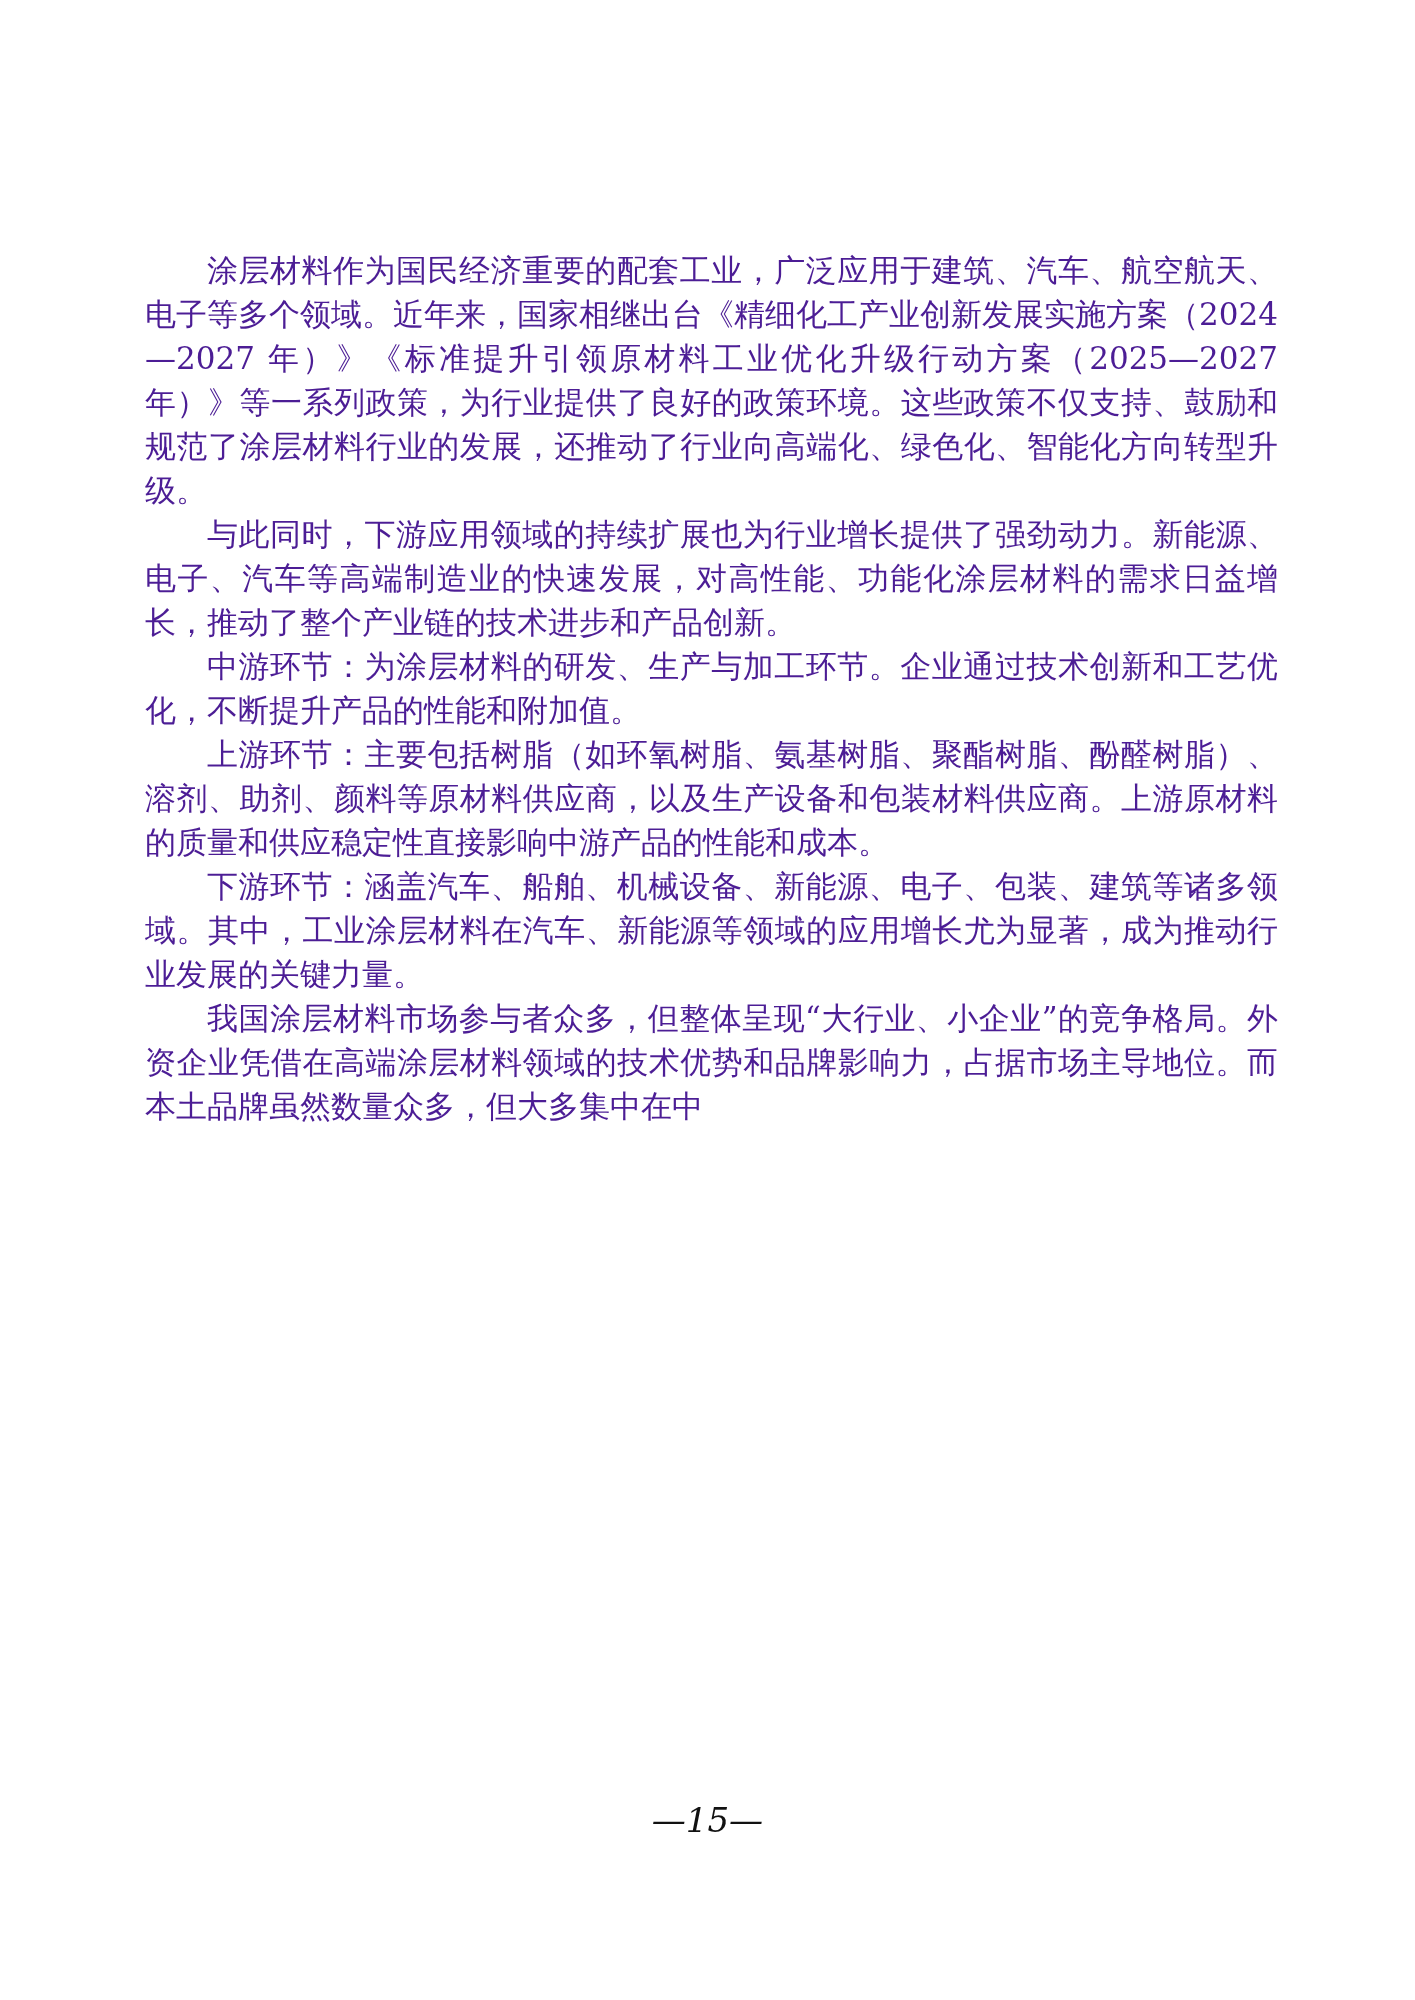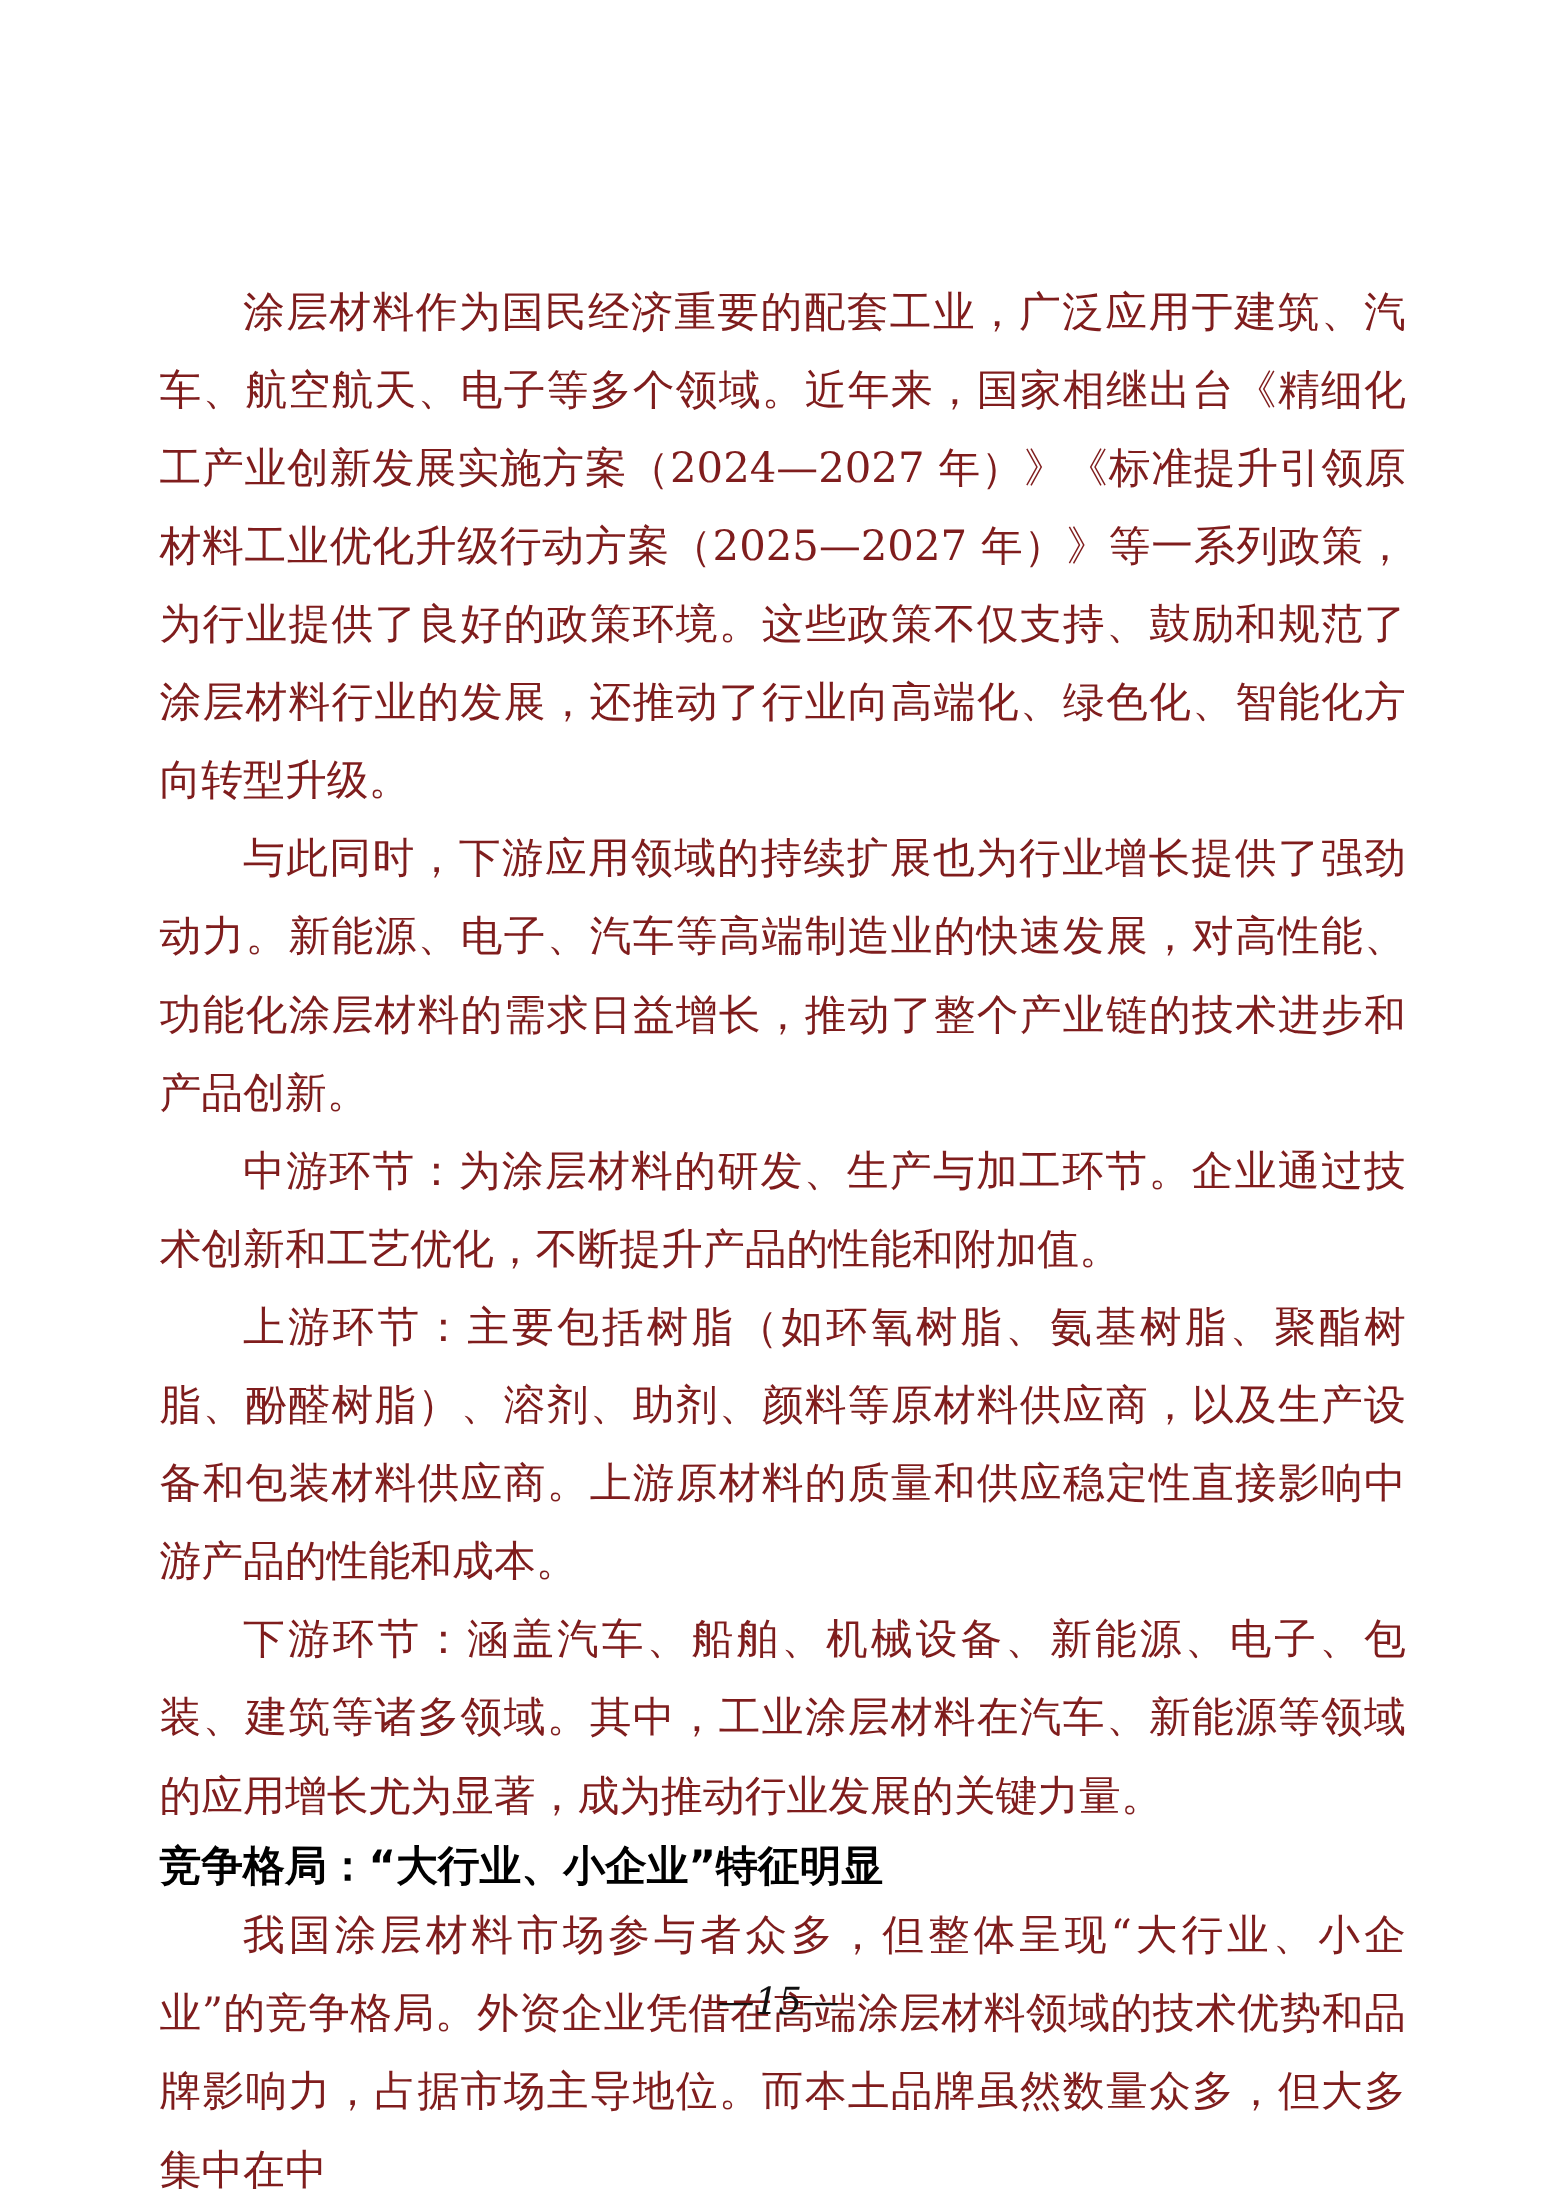--- a/index.html
+++ b/index.html
@@ -18,28 +18,28 @@
     overflow: hidden;
   }
   .content {
     position: absolute;
     top: 248px;
     left: 145px;
     width: 1133px;
   }
   .para {
     margin: 0;
-    font-size: 38px;
-    line-height: 71px;
+    font-size: 31px;
+    line-height: 44px;
     text-align: justify;
     text-justify: inter-character;
     text-indent: 2em;
     word-break: break-all;
     overflow-wrap: anywhere;
-    color: #7f1d1d;
+    color: #4c1d95;
   }
   .heading {
     margin: 0;
     font-size: 38px;
     line-height: 56px;
     font-weight: bold;
     font-family: "DejaVu Sans", "Liberation Sans", sans-serif;
     text-indent: 0;
     color: #000000;
     word-break: break-all;
@@ -60,18 +60,17 @@
 </head>
 <body>
 
 <div class="page">
   <div class="content">
     <p class="para">涂层材料作为国民经济重要的配套工业，广泛应用于建筑、汽车、航空航天、电子等多个领域。近年来，国家相继出台《精细化工产业创新发展实施方案（2024—2027 年）》《标准提升引领原材料工业优化升级行动方案（2025—2027 年）》等一系列政策，为行业提供了良好的政策环境。这些政策不仅支持、鼓励和规范了涂层材料行业的发展，还推动了行业向高端化、绿色化、智能化方向转型升级。</p>
     <p class="para">与此同时，下游应用领域的持续扩展也为行业增长提供了强劲动力。新能源、电子、汽车等高端制造业的快速发展，对高性能、功能化涂层材料的需求日益增长，推动了整个产业链的技术进步和产品创新。</p>
     <p class="para">中游环节：为涂层材料的研发、生产与加工环节。企业通过技术创新和工艺优化，不断提升产品的性能和附加值。</p>
     <p class="para">上游环节：主要包括树脂（如环氧树脂、氨基树脂、聚酯树脂、酚醛树脂）、溶剂、助剂、颜料等原材料供应商，以及生产设备和包装材料供应商。上游原材料的质量和供应稳定性直接影响中游产品的性能和成本。</p>
     <p class="para">下游环节：涵盖汽车、船舶、机械设备、新能源、电子、包装、建筑等诸多领域。其中，工业涂层材料在汽车、新能源等领域的应用增长尤为显著，成为推动行业发展的关键力量。</p>
-    <h2 class="heading">竞争格局：“大行业、小企业”特征明显</h2>
     <p class="para">我国涂层材料市场参与者众多，但整体呈现“大行业、小企业”的竞争格局。外资企业凭借在高端涂层材料领域的技术优势和品牌影响力，占据市场主导地位。而本土品牌虽然数量众多，但大多集中在中</p>
   </div>
 
   <div class="page-number">—15—</div>
 </div>
 
 </body></html>

